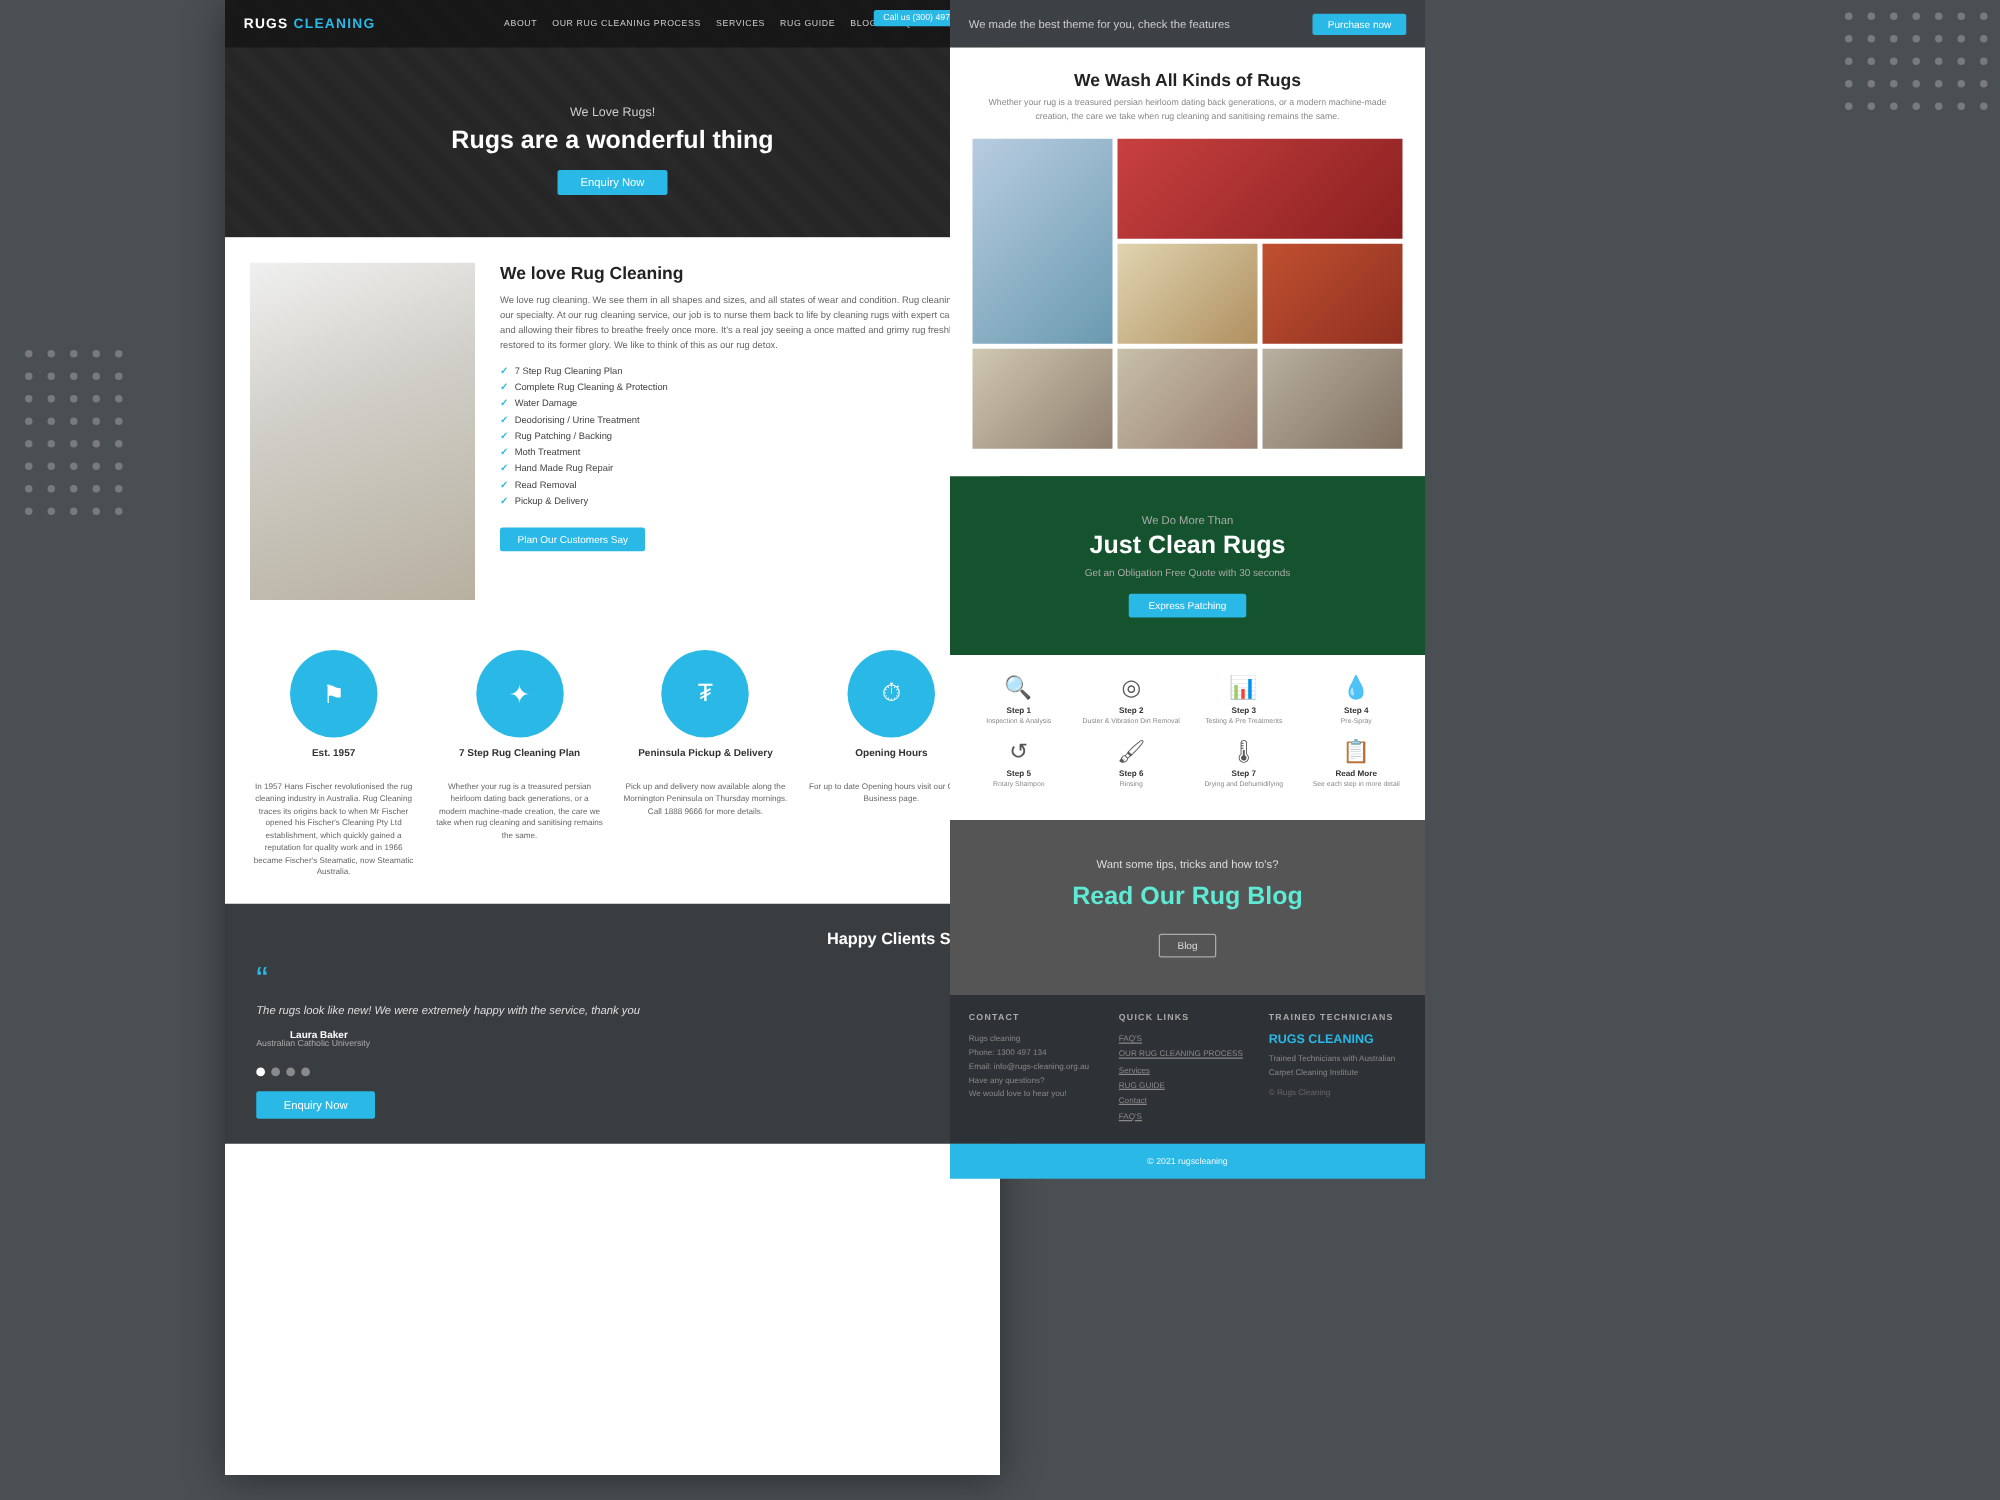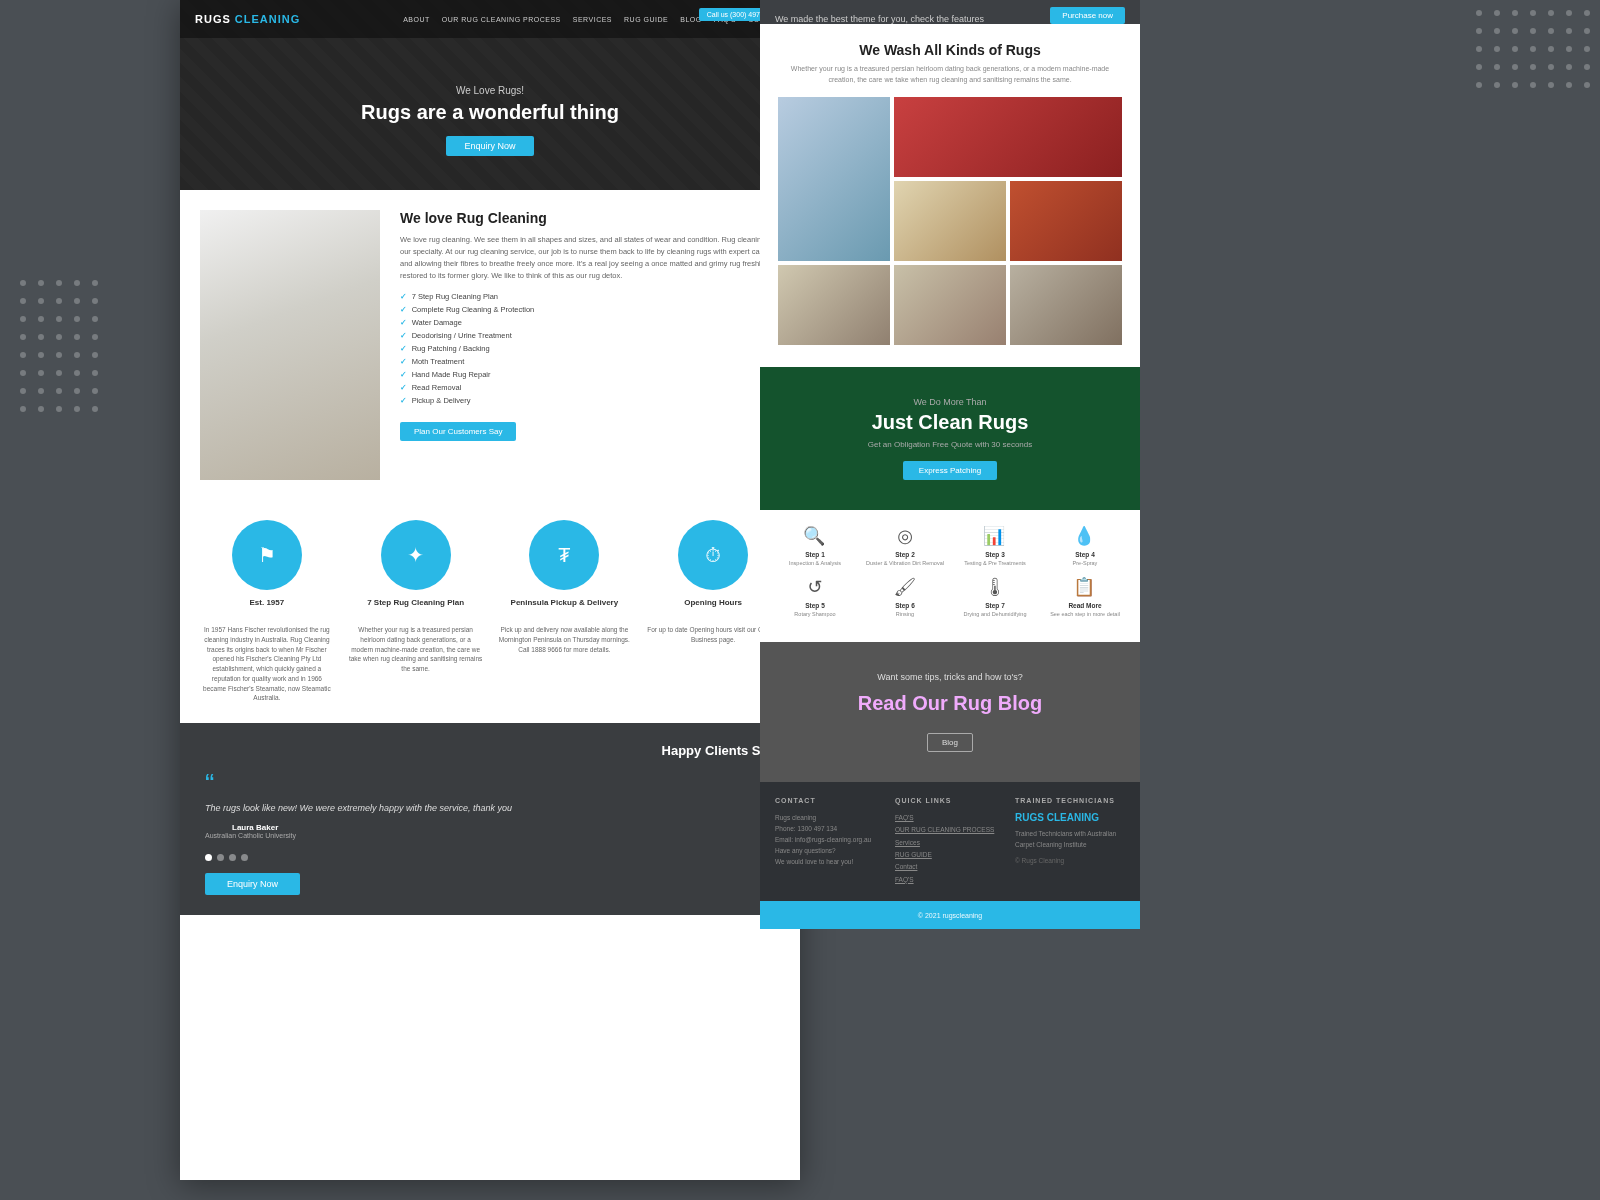--- a/index.html
+++ b/index.html
@@ -306,23 +306,23 @@
       left: 760px;
       top: 0;
       width: 380px;
       display: flex;
       flex-direction: column;
     }
 
     
     .top-bar {
       background: #3d4044;
-      height: 24px;
-      display: flex;
-      align-items: flex-end;
+      height: 38px;
+      display: flex;
+      align-items: center;
       justify-content: space-between;
       padding: 0 15px;
     }
     .top-bar-text {
       font-size: 9px;
       color: #ccc;
     }
     .purchase-btn {
       background: #2ab8e6;
       color: #fff;
@@ -458,21 +458,21 @@
       justify-content: space-between;
     }
     .blog-section .subtitle {
       font-size: 9px;
       color: #ddd;
       margin-bottom: 4px;
     }
     .blog-section h2 {
       font-size: 20px;
       font-weight: bold;
-      color: #f0abfc;
+      color: #5eead4;
       margin-bottom: 12px;
     }
     .blog-btn {
       background: transparent;
       border: 1px solid #aaa;
       color: #ddd;
       font-size: 8px;
       padding: 4px 14px;
       border-radius: 2px;
     }

